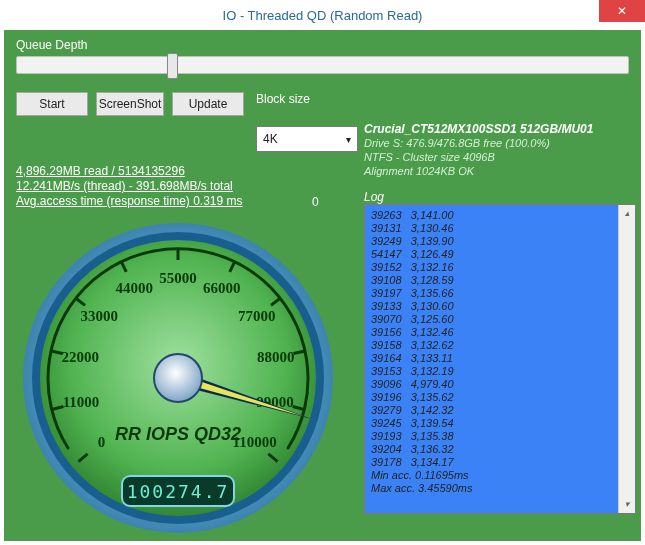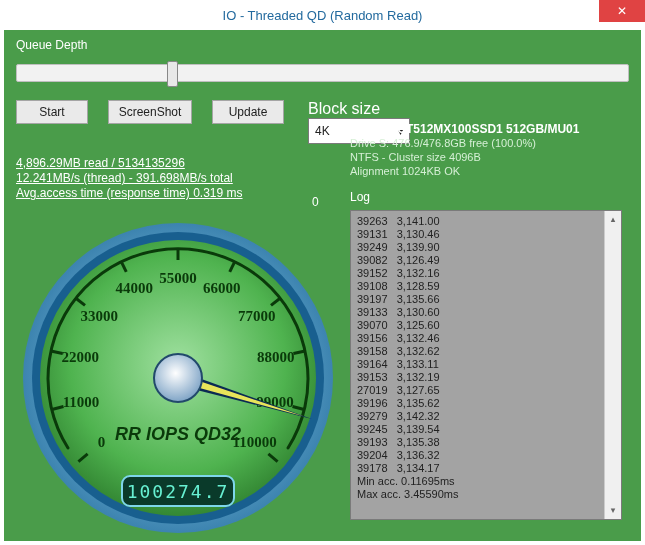--- a/index.html
+++ b/index.html
@@ -22,76 +22,77 @@
     position: absolute; right: 0; top: 0; width: 46px; height: 22px;
     background: #e04343; color: #fff; display: flex; align-items: center; justify-content: center;
     font-size: 12px;
   }
   .content {
     position: absolute; left: 4px; right: 4px; top: 30px; bottom: 4px;
     background: #4a9c4a;
     padding: 8px 12px 12px 12px;
     color: #fff;
   }
-  .qd-label { font-size: 12px; color: #fff; margin-bottom: 12px; }
+  .qd-label { font-size: 12px; color: #fff; margin-bottom: 4px; }
   .qd-slider {
     position: relative;
     background: #f2f2f2;
     height: 18px;
     border: 1px solid #bfbfbf;
     border-radius: 2px;
     margin-bottom: 18px;
   }
   .qd-slider .thumb {
     position: absolute;
     left: 150px;
     top: -4px;
     width: 11px;
     height: 26px;
     background: #e8e8e8;
     border: 1px solid #888;
     border-radius: 2px;
   }
-  .row-controls { display: flex; align-items: flex-start; gap: 20px; }
+  .row-controls { display: flex; align-items: flex-start; gap: 8px; }
   .btn {
     background: #eaeaea;
     border: 1px solid #a5a5a5;
     color: #222;
     font-size: 12px;
     padding: 4px 0;
     width: 72px;
     text-align: center;
     cursor: pointer;
   }
   .block-col { margin-left: 4px; }
-  .block-col .lbl { color: #fff; font-size: 16px; margin-bottom: 0; }
+  .block-col .lbl { color: #fff; font-size: 12px; margin-bottom: 20px; }
   .select {
     width: 102px;
     height: 22px;
     background: #fff;
     border: 1px solid #7a7a7a;
     color: #222;
     display: flex; align-items: center; justify-content: space-between;
     padding: 12px 6px;
     font-size: 12px;
   }
   .select .chev { font-size: 10px; }
   .right-col {
     position: absolute;
-    left: 346px;
+    left: 360px;
     top: 92px;
     right: 12px;
     color: #e8f5e8;
+    font-style: italic;
   }
   .right-col .dev-title { color: #fff; font-weight: bold; font-size: 12px; white-space: nowrap; }
   .right-col .dev-line { color: #d5efd5; font-size: 11px; line-height: 14px; white-space: nowrap; }
   .log-label { margin-top: 12px; color: #fff; font-size: 12px; }
   .log-box {
-    margin-top: 6px;
-    background: #a3a3a3;
+    margin-top: 0;
+    background: #3b82f6;
     border: 1px solid #7a7a7a;
     color: #222;
     height: 310px;
     width: 272px;
     padding: 4px 6px;
     font-size: 11px;
     line-height: 13px;
     font-family: "Segoe UI", Tahoma, sans-serif;
     position: relative;
     overflow: hidden;
@@ -144,21 +145,21 @@
   </div>
 
   <div class="content">
     <div class="qd-label">Queue Depth</div>
     <div class="qd-slider">
       <div class="thumb"></div>
     </div>
 
     <div class="row-controls">
       <div class="btn">Start</div>
-      <div class="btn" style="width:84px">ScreenShot</div>
+      <div class="btn" style="width:68px">ScreenShot</div>
       <div class="btn">Update</div>
       <div class="block-col">
         <div class="lbl">Block size</div>
         <div class="select">
           <span>4K</span>
           <span class="chev">▾</span>
         </div>
       </div>
     </div>
 
@@ -174,31 +175,31 @@
       <div class="dev-title">Crucial_CT512MX100SSD1 512GB/MU01</div>
       <div class="dev-line">Drive S: 476.9/476.8GB free (100.0%)</div>
       <div class="dev-line">NTFS - Cluster size 4096B</div>
       <div class="dev-line">Alignment 1024KB OK</div>
 
       <div class="log-label">Log</div>
       <div class="log-box">
         <div class="log-line">39263   3,141.00</div>
         <div class="log-line">39131   3,130.46</div>
         <div class="log-line">39249   3,139.90</div>
-        <div class="log-line">39082   3,126.49</div>
+        <div class="log-line">54147   3,126.49</div>
         <div class="log-line">39152   3,132.16</div>
         <div class="log-line">39108   3,128.59</div>
         <div class="log-line">39197   3,135.66</div>
         <div class="log-line">39133   3,130.60</div>
         <div class="log-line">39070   3,125.60</div>
         <div class="log-line">39156   3,132.46</div>
         <div class="log-line">39158   3,132.62</div>
         <div class="log-line">39164   3,133.11</div>
         <div class="log-line">39153   3,132.19</div>
-        <div class="log-line">27019   3,127.65</div>
+        <div class="log-line">39096   4,979.40</div>
         <div class="log-line">39196   3,135.62</div>
         <div class="log-line">39279   3,142.32</div>
         <div class="log-line">39245   3,139.54</div>
         <div class="log-line">39193   3,135.38</div>
         <div class="log-line">39204   3,136.32</div>
         <div class="log-line">39178   3,134.17</div>
         <div class="log-line">Min acc. 0.11695ms</div>
         <div class="log-line">Max acc. 3.45590ms</div>
         <div class="sbar">
           <div class="arrow top">▴</div>

